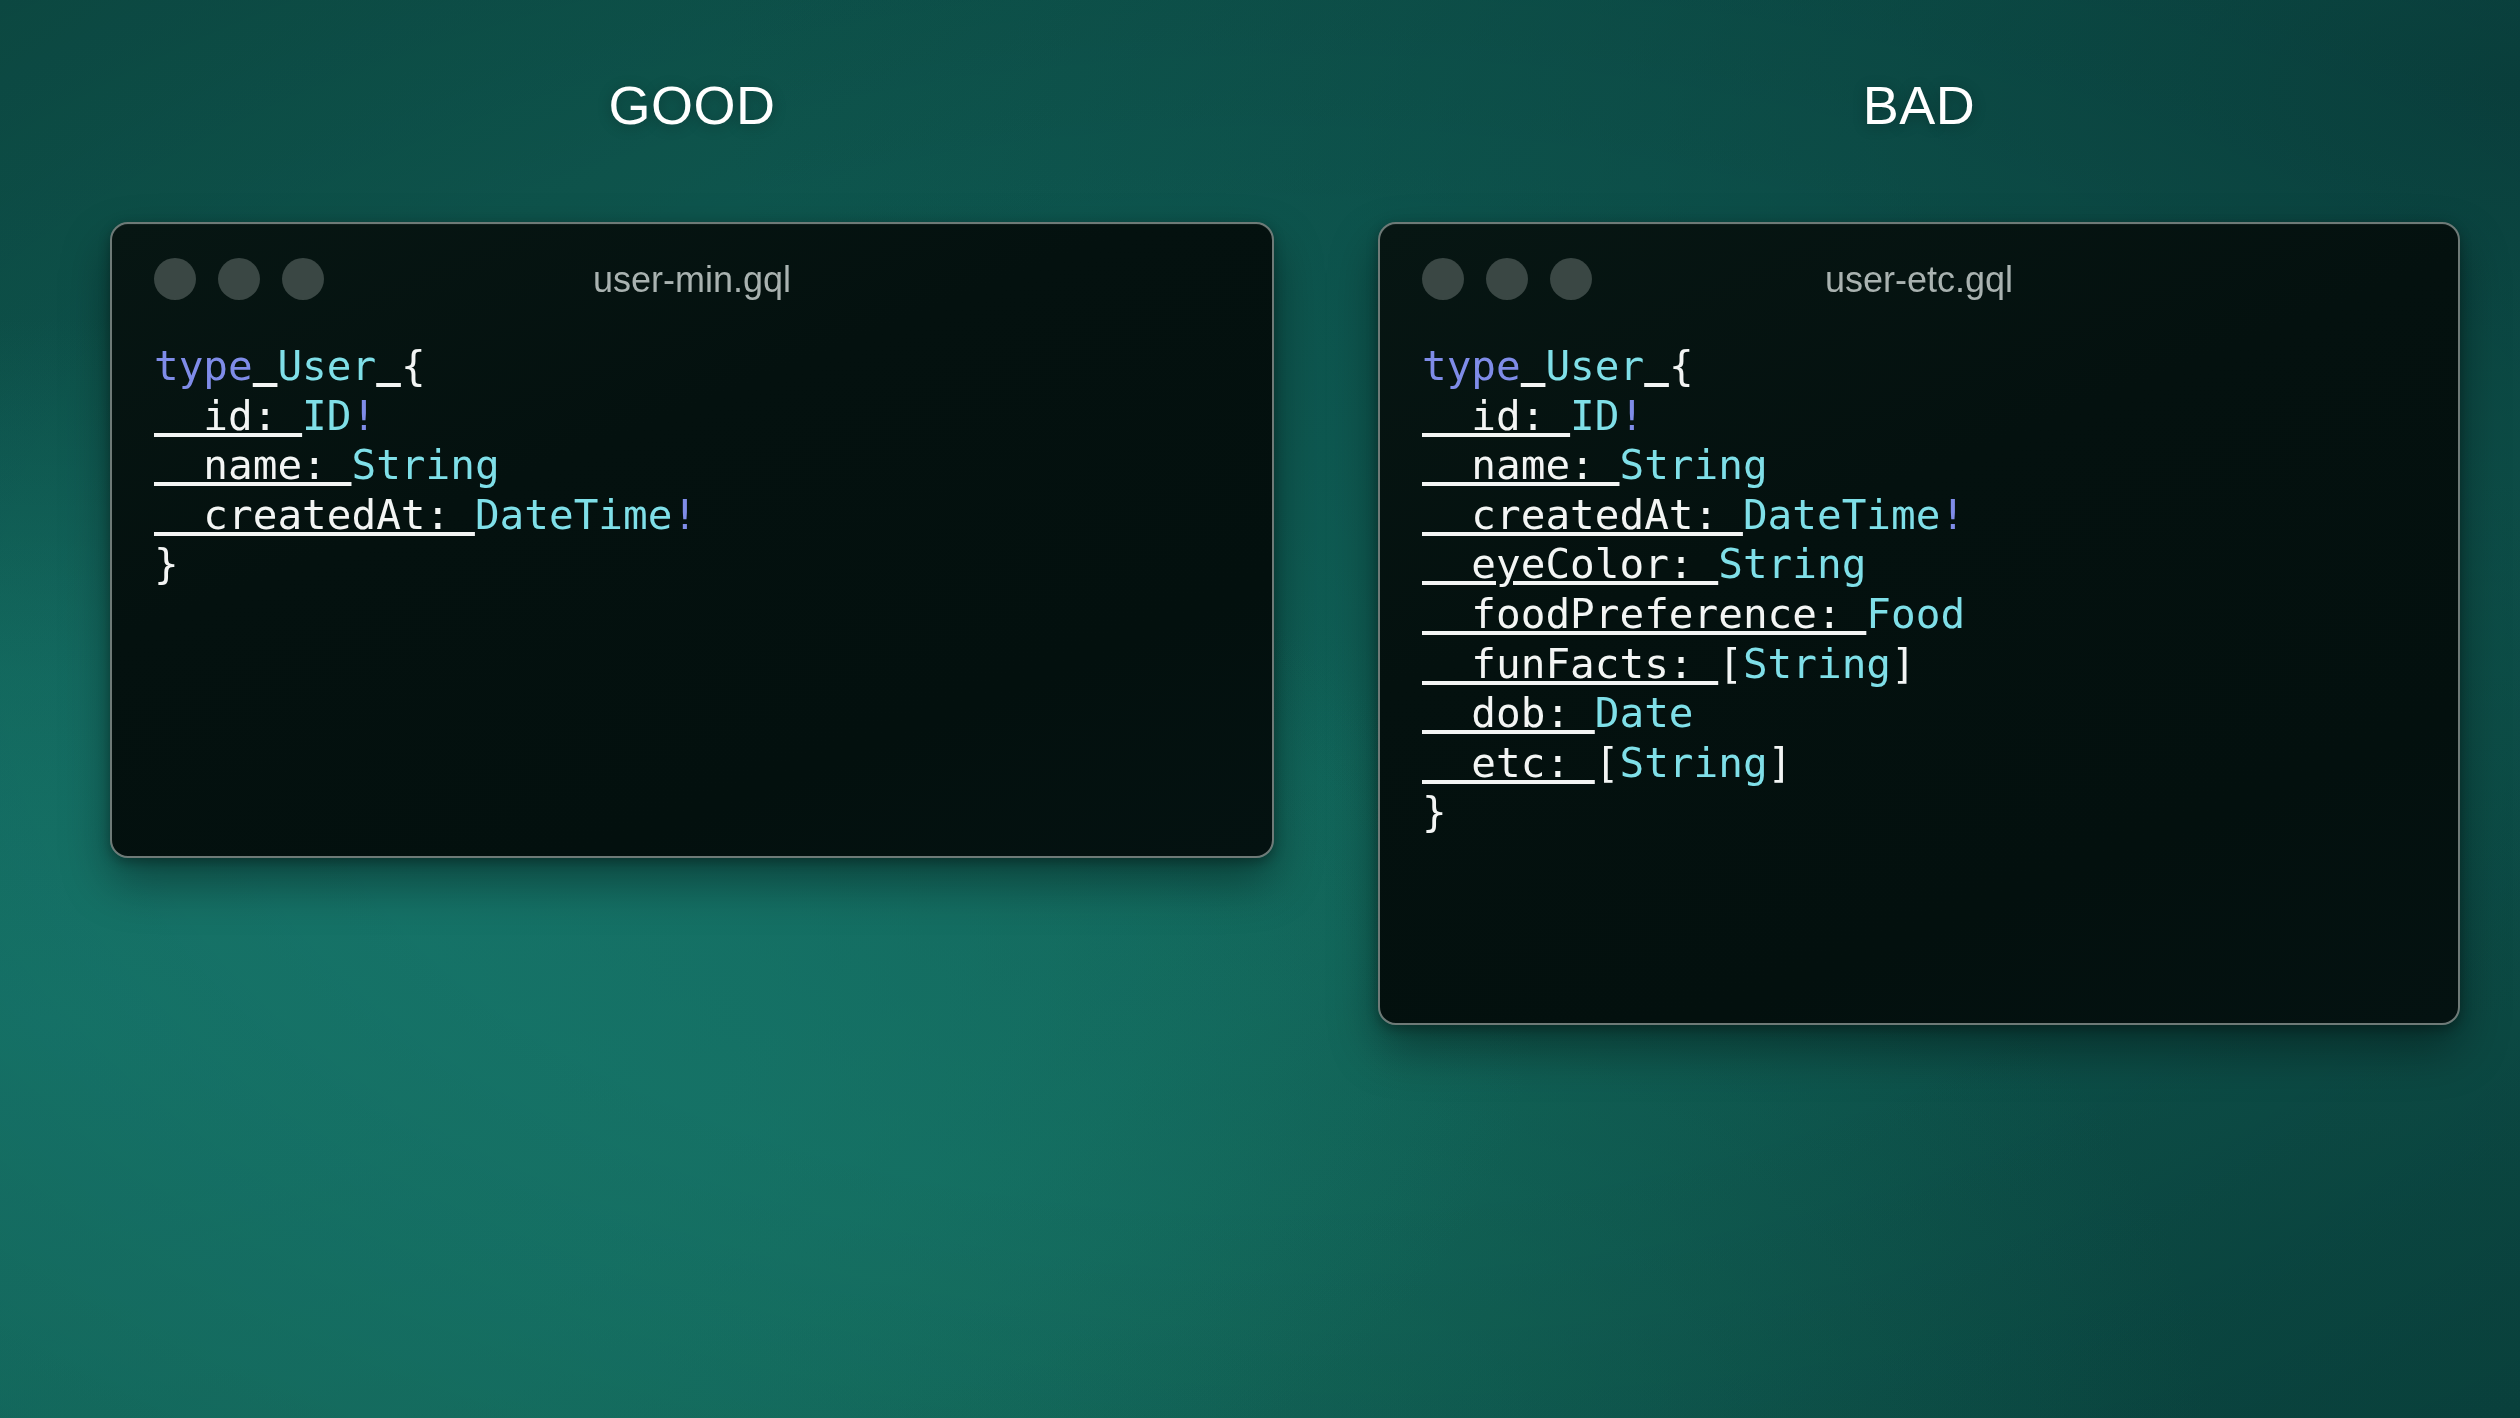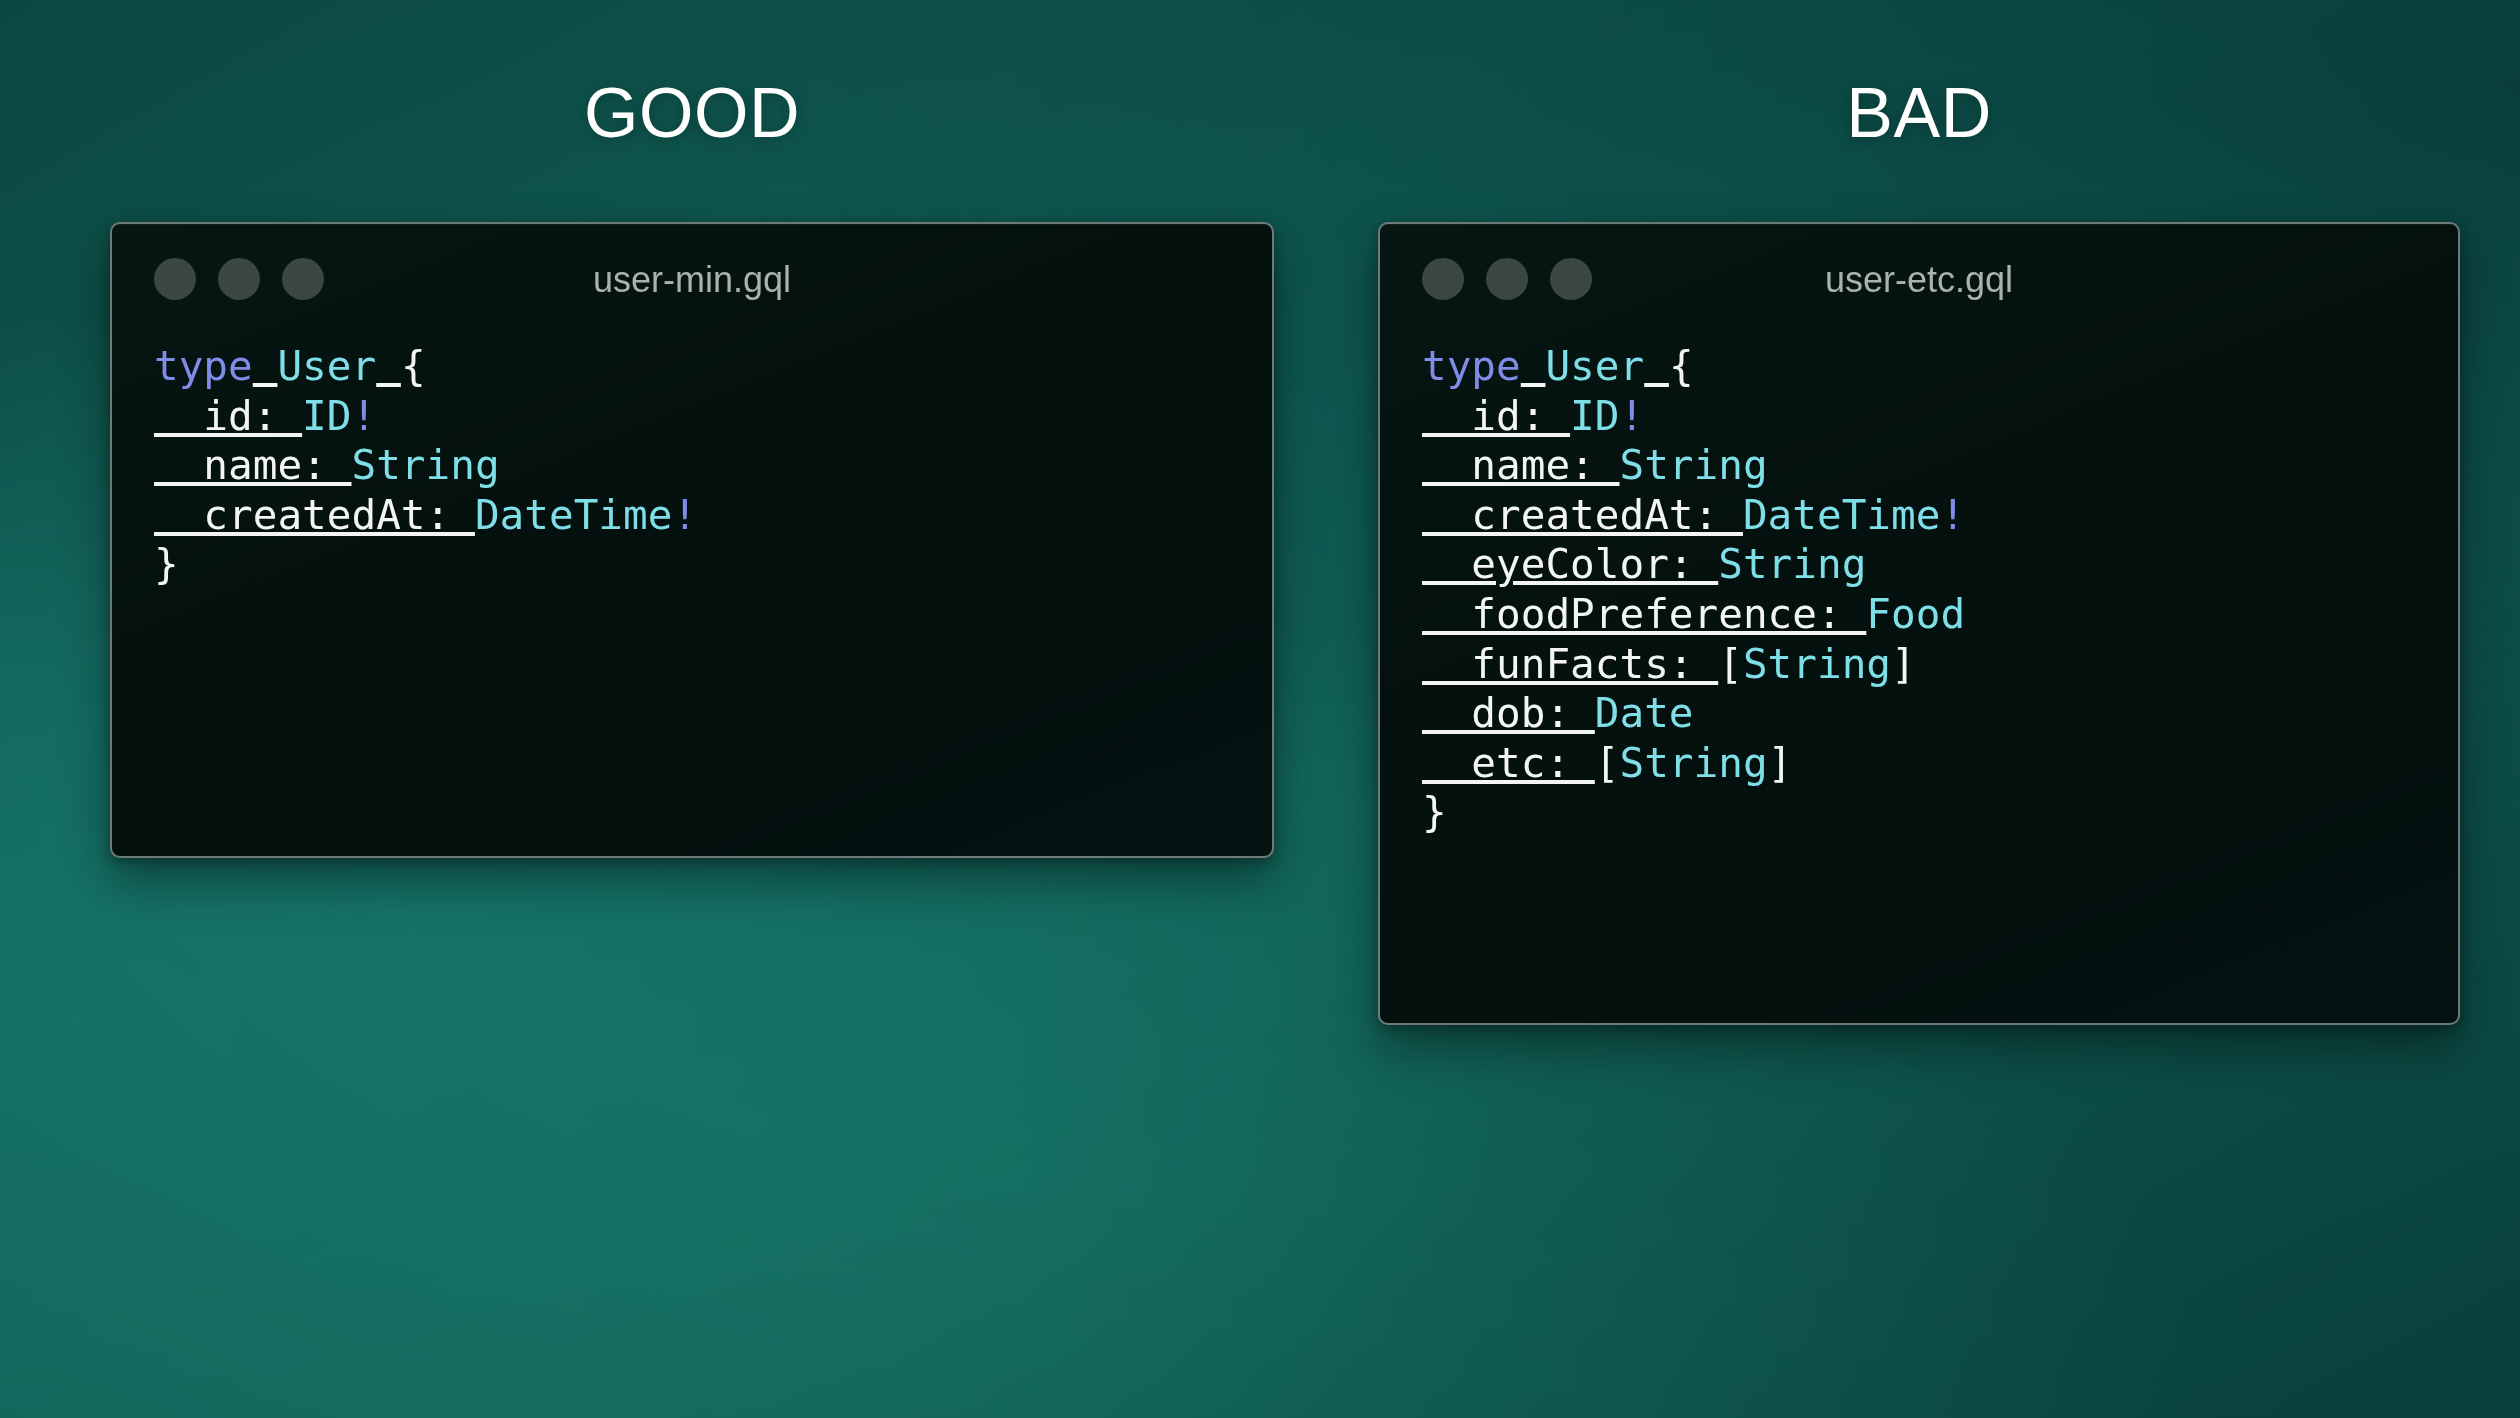--- a/index.html
+++ b/index.html
@@ -41,38 +41,38 @@
   #col-good { left: 110px;  width: 1164px; }
   #col-bad  { left: 1378px; width: 1082px; }
 
   .panel-title {
     position: absolute;
     top: 78px;
     left: 0;
     width: 100%;
     text-align: center;
     color: #ffffff;
-    font-size: 70px;
+    font-size: 54px;
     line-height: 1;
     font-weight: 300;
     letter-spacing: 0.5px;
     text-shadow: 0 2px 14px rgba(0,0,0,0.28);
     white-space: nowrap;
   }
 
   
   .code-window {
     position: absolute;
     left: 0;
     top: 222px;
     width: 100%;
     box-sizing: border-box;
     background: linear-gradient(158deg, #071613 0%, #04110f 38%, #03100e 75%, #041211 100%);
     border: 2px solid #6e7a77;
-    border-radius: 10px;
+    border-radius: 18px;
     box-shadow:
       0 24px 48px rgba(0, 0, 0, 0.38),
       0 4px 12px rgba(0, 0, 0, 0.30),
       inset 0 1px 0 rgba(255,255,255,0.04);
     overflow: hidden;
   }
   #window-good { height: 636px; }
   #window-bad  { height: 803px; }
 
   

